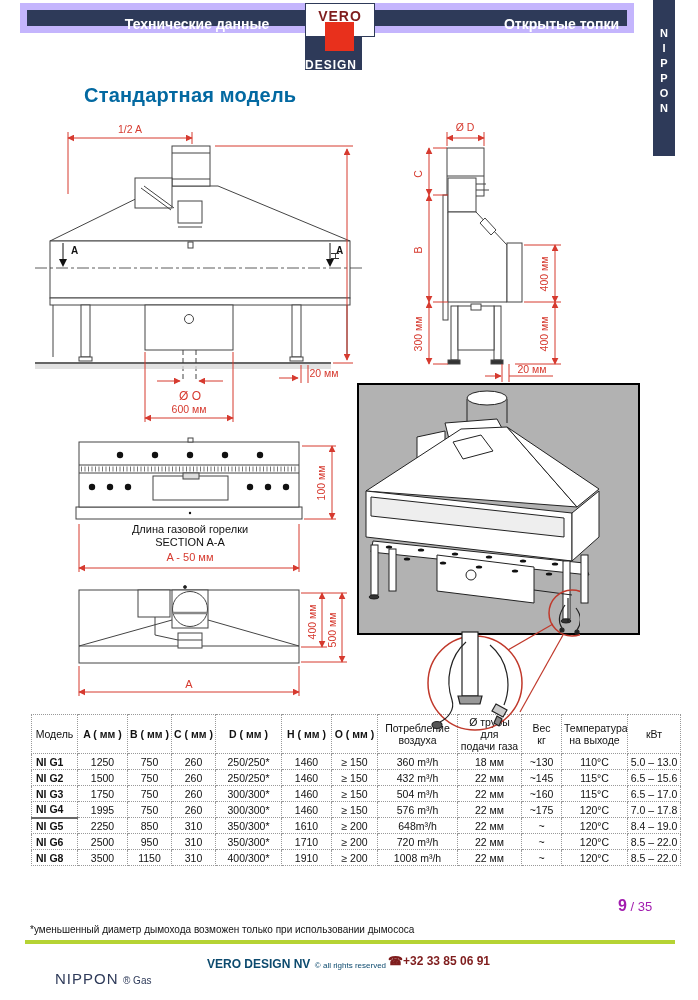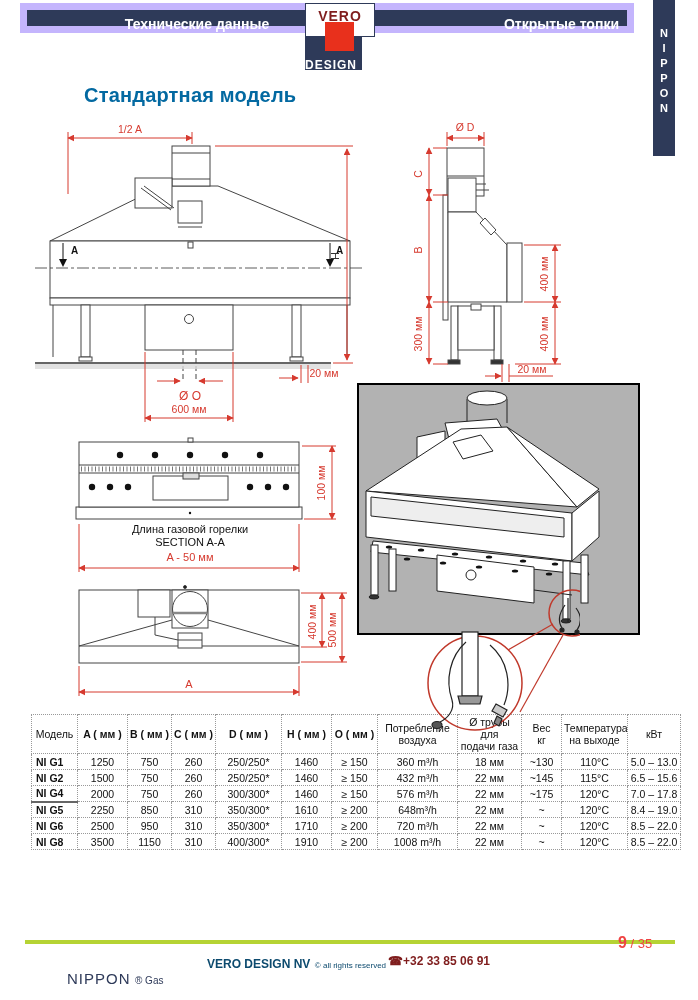--- a/index.html
+++ b/index.html
@@ -38,28 +38,28 @@
   #spec-table th, #spec-table td { border:1px dotted #999; padding:1px 2px; text-align:center; vertical-align:middle; overflow:hidden; }
   #spec-table th { font-weight:normal; white-space:pre-line; height:33px; line-height:1.15; }
   #spec-table th.b { font-weight:bold; }
   #spec-table td { height:16px; }
   #spec-table td.model { font-weight:bold; text-align:left; padding-left:4px; }
   #spec-table td.sep { border-bottom:2.5px solid #666; }
 
   #footnote { left:30px; top:924px; font-size:10px; color:#111; }
   #green-rule { left:25px; top:940px; width:650px; height:4px; background:#b5d334; }
 
-  #footer-brand { left:55px; top:970px; color:#2e3a59;margin-left:12px; }
+  #footer-brand { left:55px; top:970px; color:#2e3a59; }
   #footer-brand .big { font-size:15px; letter-spacing:1px; }
   #footer-brand .small { font-size:10px; }
   #footer-company { left:207px; top:954px; color:#0c4a6e; }
   #footer-company .name { font-weight:bold; font-size:12px; }
   #footer-company .rights { font-size:8px; }
   #footer-phone { left:388px; top:954px; color:#7f1d1d; font-weight:bold; font-size:12px; }
-  #footer-page { left:618px; top:934px; color:#ef4444; font-size:13px; }
+  #footer-page { left:618px; top:897px; color:#a21caf; font-size:13px; }
   #footer-page .num { font-weight:bold; font-size:16px; }
 
   svg text { font-family:"Liberation Sans", sans-serif; }
 </style>
 </head>
 <body>
 
 <div id="page">
 
   <div class="abs" id="header-bar">
@@ -390,22 +390,36 @@
           <td>250/250*</td>
         <td>1460</td>
           <td>≥ 150</td>
         <td>432 m³/h</td>
           <td>22 мм</td>
         <td>~145</td>
           <td>115°C</td>
         <td>6.5 – 15.6</td>
       </tr>
       <tr>
+        <td class="model">NI G3</td>
+        <td>1750</td>
+          <td>750</td>
+        <td>260</td>
+          <td>300/300*</td>
+        <td>1460</td>
+          <td>≥ 150</td>
+        <td>504 m³/h</td>
+          <td>22 мм</td>
+        <td>~160</td>
+          <td>115°C</td>
+        <td>6.5 – 17.0</td>
+      </tr>
+      <tr>
         <td class="model sep">NI G4</td>
-        <td>2000</td>
+        <td>1995</td>
           <td>750</td>
         <td>260</td>
           <td>300/300*</td>
         <td>1460</td>
           <td>≥ 150</td>
         <td>576 m³/h</td>
           <td>22 мм</td>
         <td>~175</td>
           <td>120°C</td>
         <td>7.0 – 17.8</td>
@@ -448,20 +462,21 @@
           <td>≥ 200</td>
         <td>1008 m³/h</td>
           <td>22 мм</td>
         <td>~</td>
           <td>120°C</td>
         <td>8.5 – 22.0</td>
       </tr>
     </tbody>
   </table>
 
+  <div class="abs" id="footnote">*уменьшенный диаметр дымохода возможен только при использовании дымососа</div>
   <div class="abs" id="green-rule"></div>
 
   <div class="abs" id="footer-brand">
     <span class="big">NIPPON</span>
     <span class="small">® Gas</span>
   </div>
   <div class="abs" id="footer-company">
     <span class="name">VERO DESIGN NV</span>
     <span class="rights">© all rights reserved</span>
   </div>

